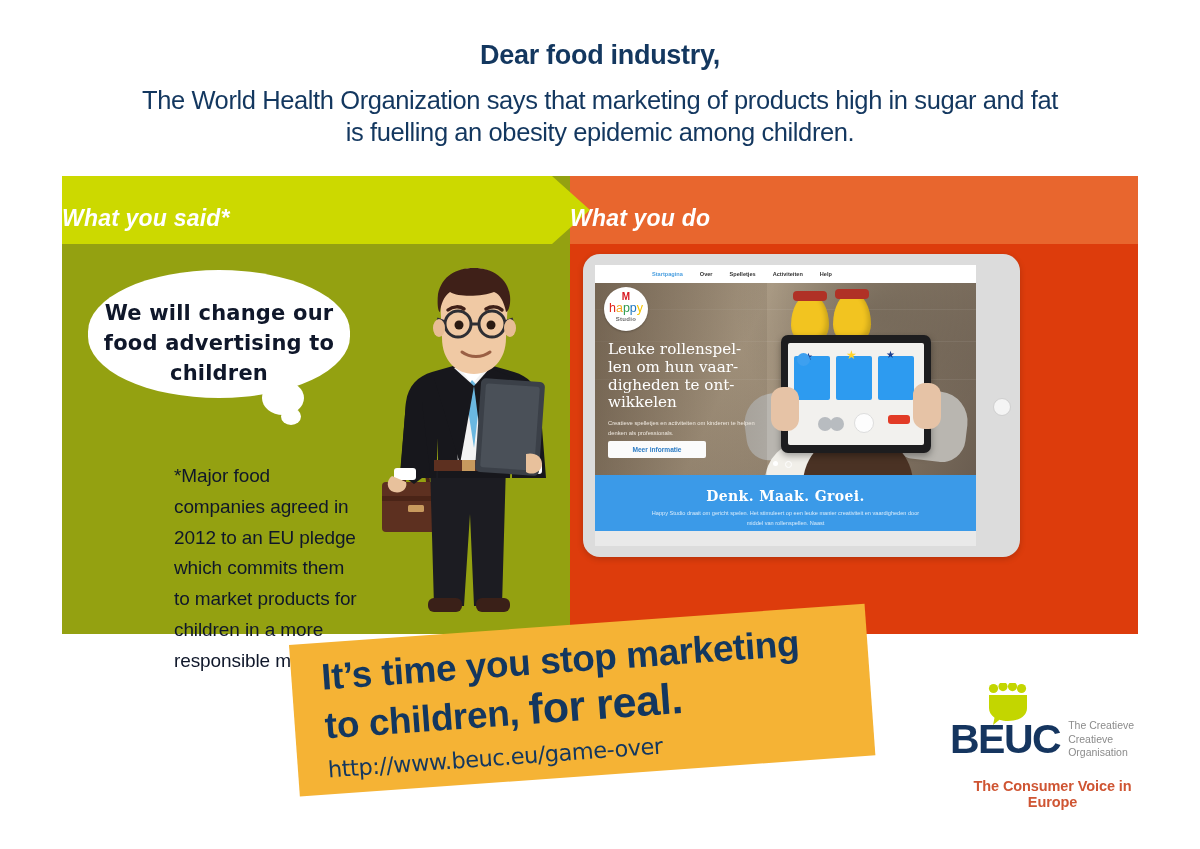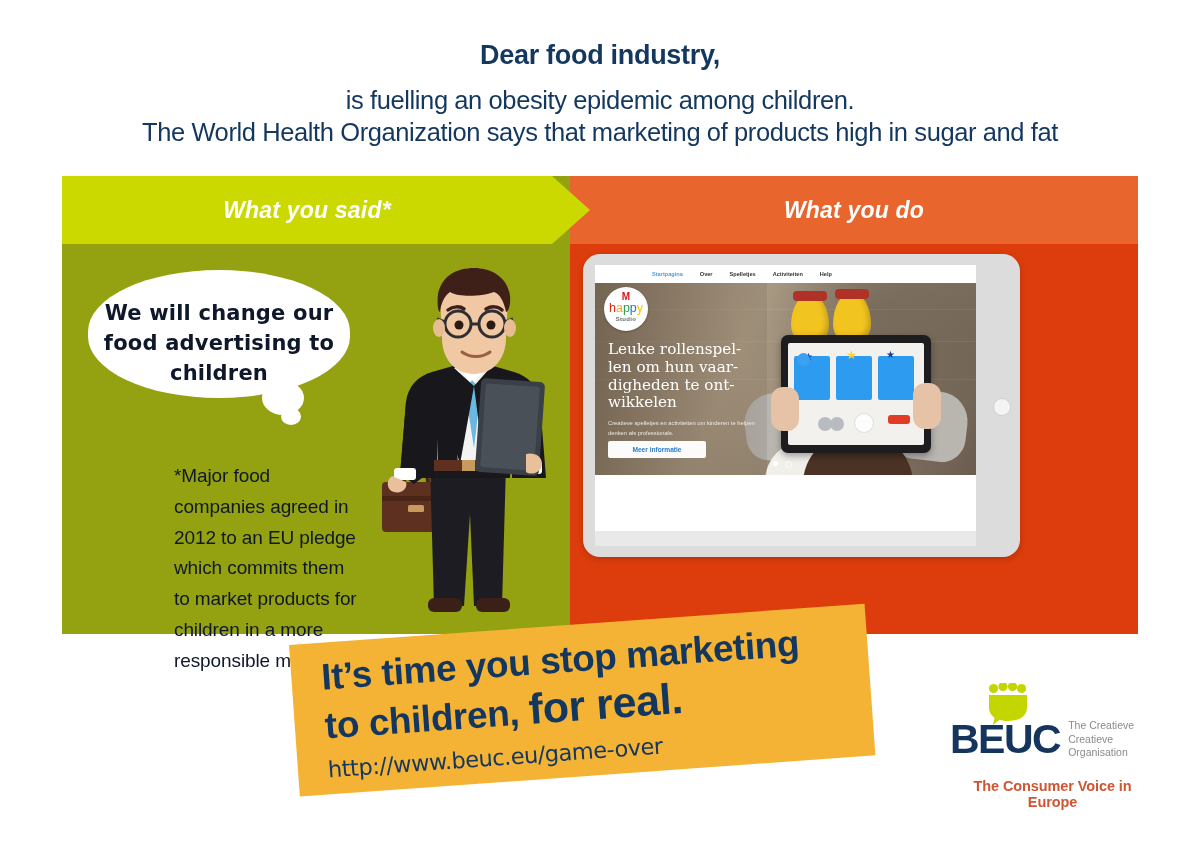--- a/index.html
+++ b/index.html
@@ -19,22 +19,22 @@
   
   #panels{position:absolute;left:62px;top:176px;width:1076px;height:458px;}
 
   #panel-green-body{position:absolute;left:0;top:0;width:508px;height:458px;background:#94a111;}
   #panel-orange-body{position:absolute;left:508px;top:0;width:568px;height:458px;background:#dd3c0c;}
 
   
   #banner-orange{position:absolute;left:508px;top:0;width:568px;height:68px;background:#e8662e;}
   #banner-green{position:absolute;left:0;top:0;width:528px;height:68px;background:#ccd900;
     clip-path:polygon(0 0, 490px 0, 528px 34px, 490px 68px, 0 68px);}
-  .banner-label{position:absolute;top:0;height:68px;line-height:68px;color:#ffffff;
-    font-size:23px;font-weight:bold;font-style:italic;letter-spacing:0.2px;text-align:center;}
+  .banner-label{position:absolute;top:8px;height:68px;line-height:68px;color:#ffffff;
+    font-size:23px;font-weight:bold;font-style:italic;letter-spacing:0.2px;}
   #banner-green-label{left:0;width:490px;}
   #banner-orange-label{left:508px;width:568px;font-style:italic;}
 
   
   #bubble{position:absolute;left:26px;top:94px;width:262px;height:128px;background:#ffffff;
     border-radius:50%/48%;display:flex;align-items:center;justify-content:center;}
   #bubble-text{color:#0f172a;font-size:21px;line-height:1.42;text-align:center;
     font-family:"DejaVu Sans",sans-serif;font-weight:600;letter-spacing:0.2px;margin-top:20px;}
   .bubble-tail{position:absolute;background:#ffffff;border-radius:50%;}
   #bubble-tail1{left:200px;top:205px;width:42px;height:34px;}
@@ -160,22 +160,22 @@
     font-size:14.5px;font-weight:bold;letter-spacing:-0.1px;text-align:center;}
 </style>
 </head>
 <body>
 
 <div class="stage">
 
   <div id="headline-block">
     <div id="headline-title">Dear food industry,</div>
     <div id="headline-sub">
+      <div>The World Health Organization says that marketing of products high in sugar and fat</div>
       <div>is fuelling an obesity epidemic among children.</div>
-      <div>The World Health Organization says that marketing of products high in sugar and fat</div>
     </div>
   </div>
 
   <div id="panels">
 
     <div id="panel-green-body"></div>
     <div id="panel-orange-body"></div>
 
     <div id="banner-orange"></div>
     <div id="banner-green"></div>
@@ -303,20 +303,24 @@
 
           <div id="hero-title">Leuke rollenspel- len om hun vaar- digheden te ont- wikkelen</div>
           <div id="hero-sub">Creatieve spelletjes en activiteiten om kinderen te helpen denken als professionals.</div>
           <div id="hero-btn">
             <span id="hero-btn-label">Meer informatie</span>
           </div>
           <div class="hero-dot" id="hd1"></div>
           <div class="hero-dot" id="hd2"></div>
         </div>
 
+        <div id="site-blue">
+          <div id="blue-title">Denk. Maak. Groei.</div>
+          <div id="blue-body">Happy Studio draait om gericht spelen. Het stimuleert  op een leuke manier creativiteit en vaardigheden door middel van rollenspellen. Naast</div>
+        </div>
         <div id="site-footgap"></div>
       </div>
     </div>
   </div>
 
   <div id="yellow-banner">
     <div id="yellow-text">
       <div id="yl1">It’s time you stop marketing</div>
       <div id="yl2"><span>to children, </span><span class="big">for real.</span></div>
       <div id="yl-url">http://www.beuc.eu/game-over</div>

